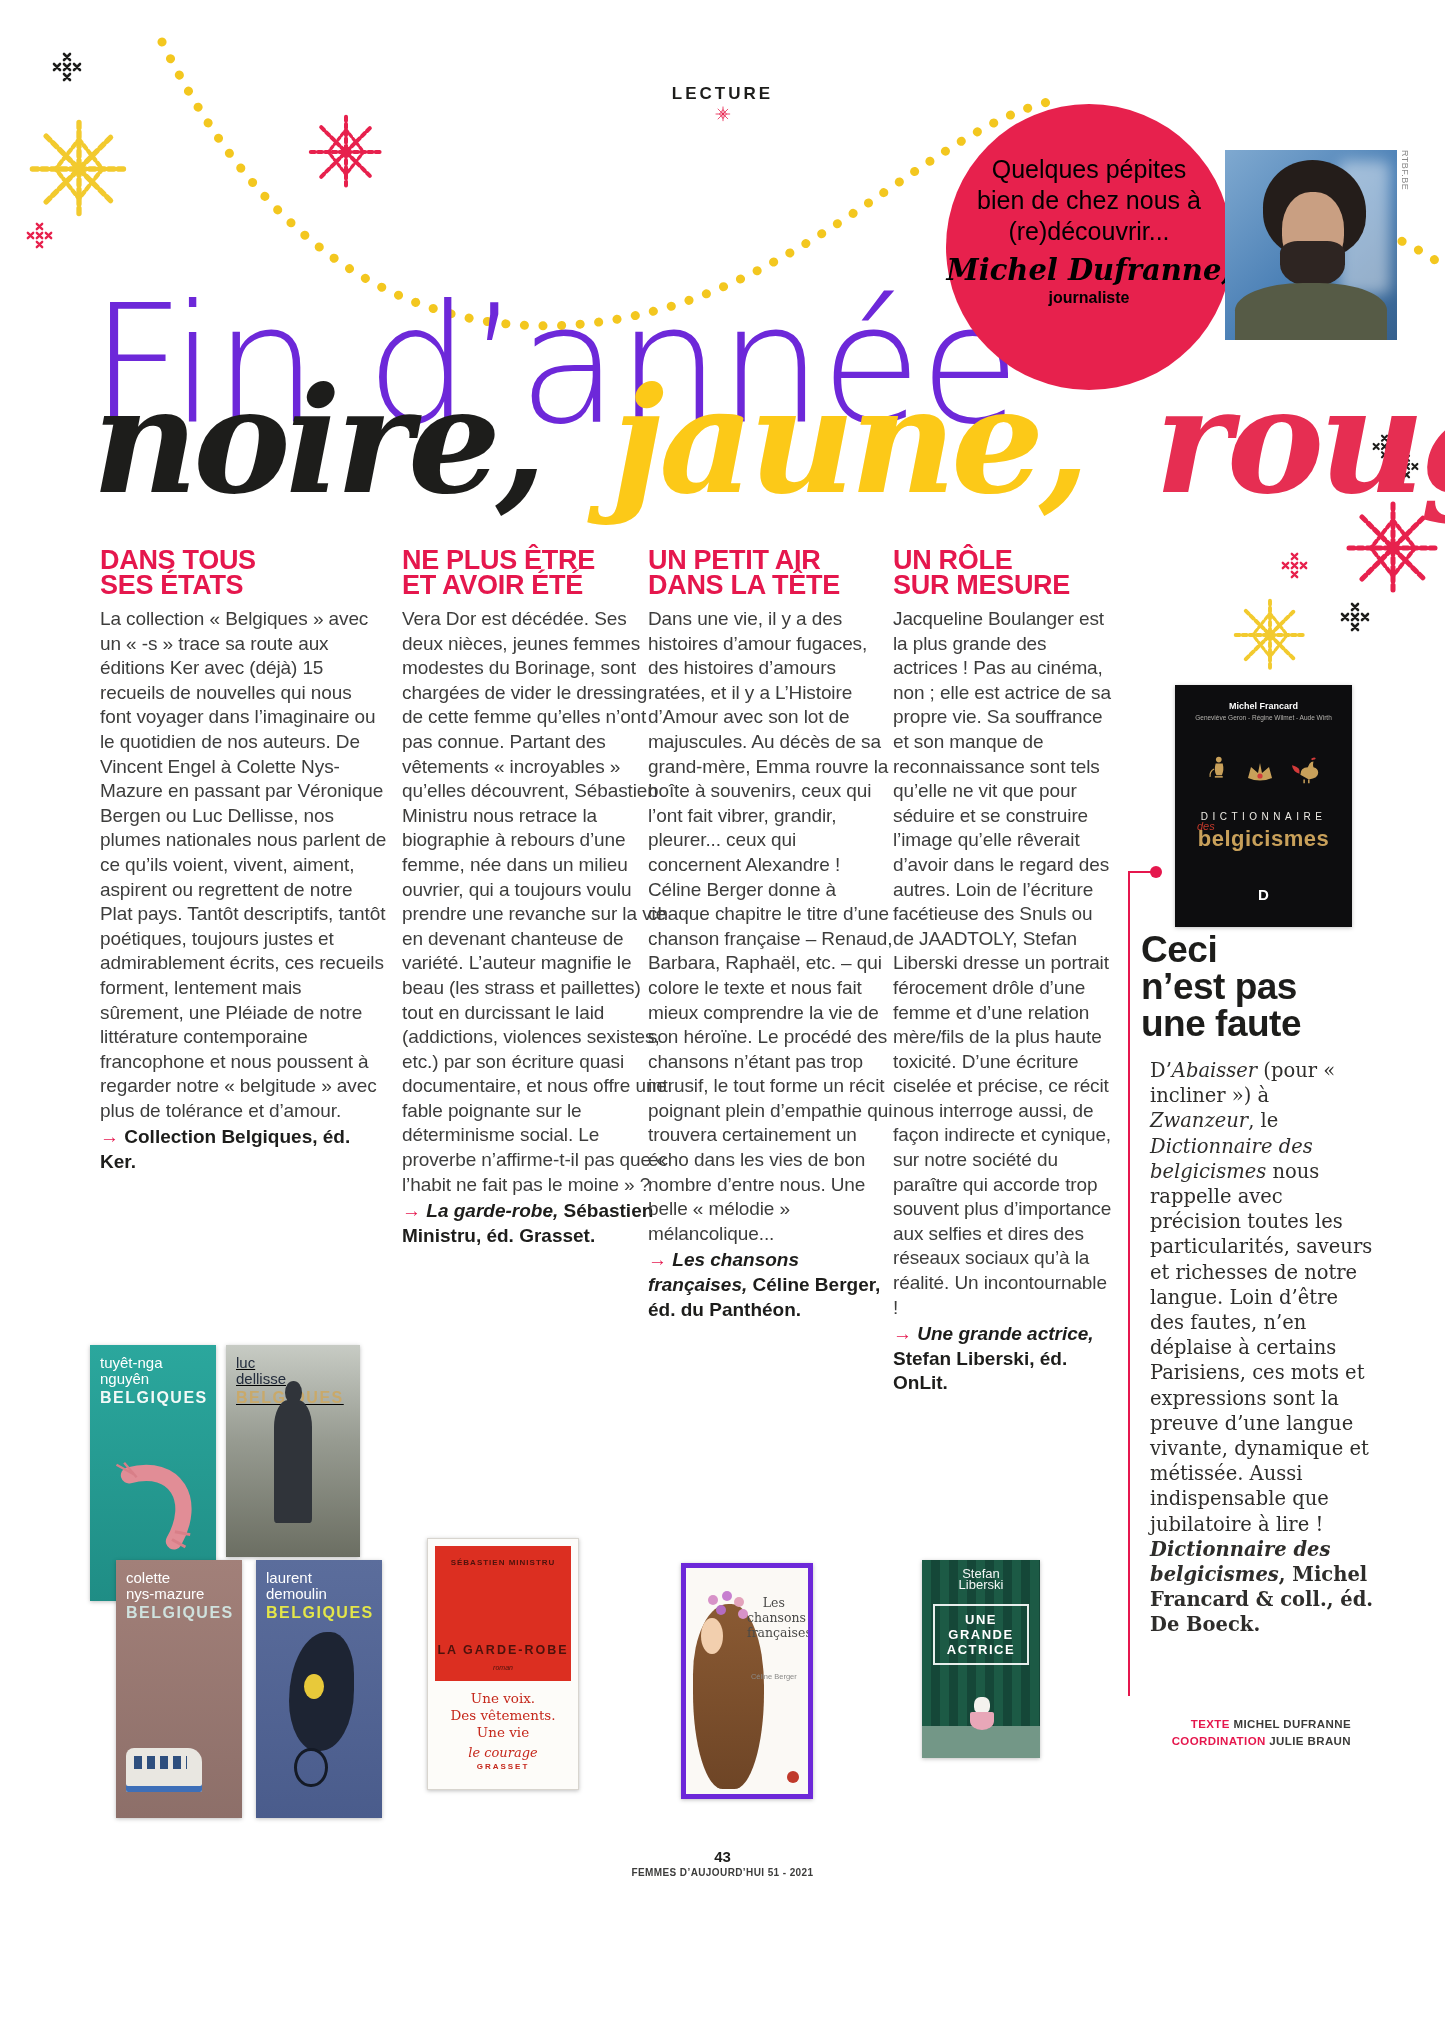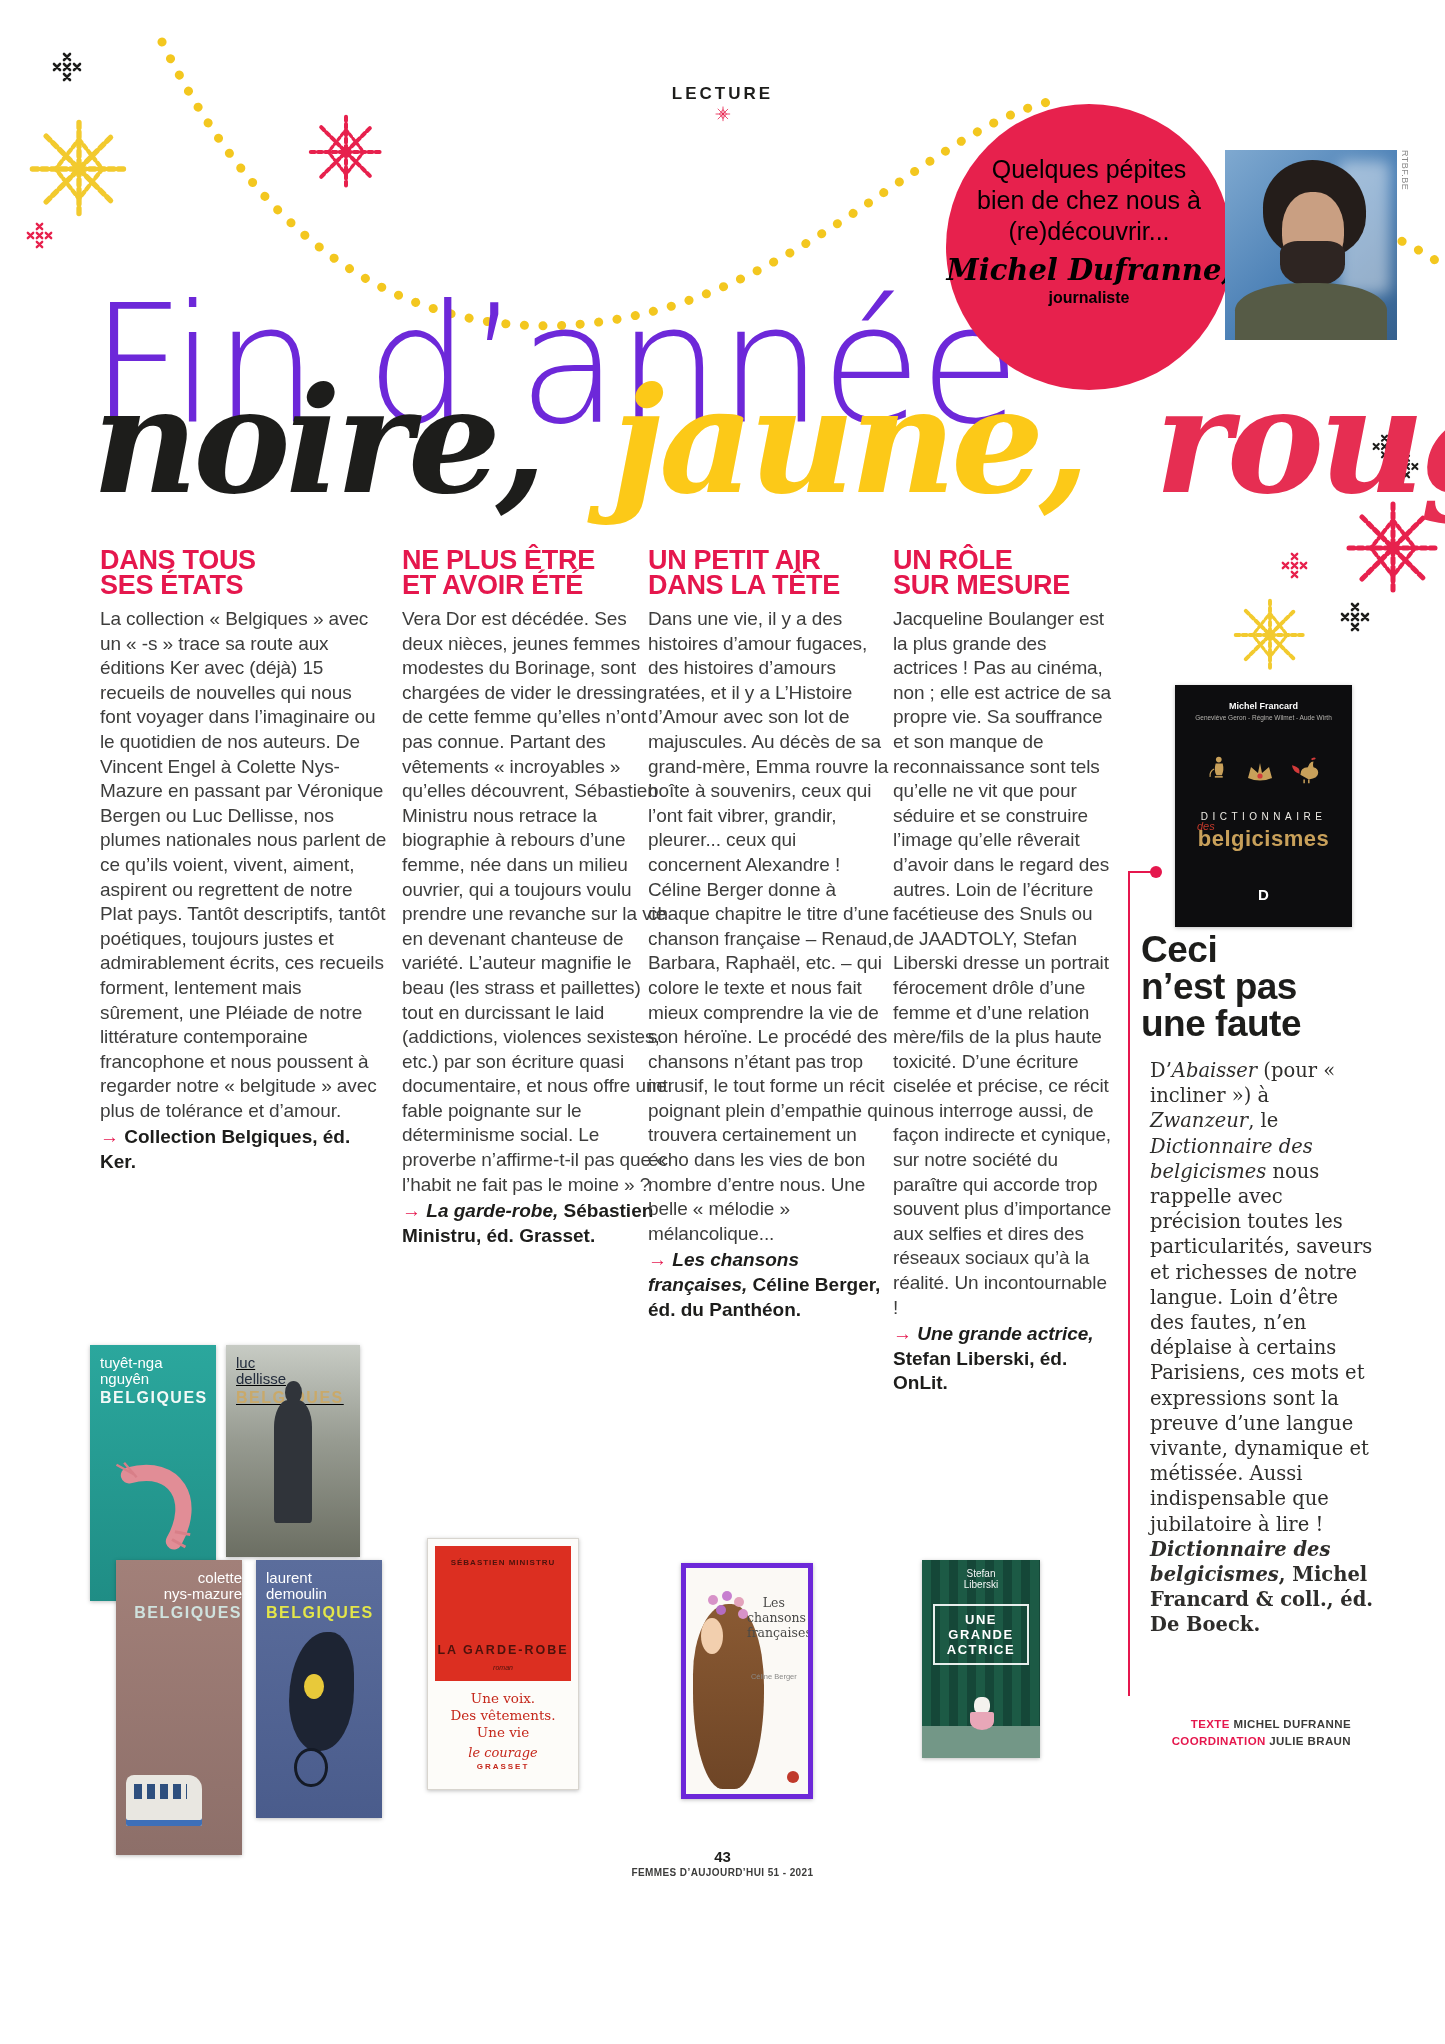--- a/index.html
+++ b/index.html
@@ -105,21 +105,21 @@
   .ch-face{position:absolute;left:12%;top:22%;width:18%;height:16%;background:#f2cfae;border-radius:50%;}
   .ch-flowers{position:absolute;left:18%;top:12%;width:10px;height:10px;border-radius:50%;background:#d792c8;
       box-shadow:14px -4px 0 #c77fd0, 26px 2px 0 #e3a3bb, 8px 10px 0 #b46cc2, 30px 14px 0 #d792c8;}
   .ch-title{position:absolute;right:6%;top:12%;width:44%;text-align:center;color:#4a4a48;
             font-family:"DejaVu Serif",serif;font-size:12.5px;line-height:15px;}
   .ch-author{position:absolute;right:6%;top:46%;width:44%;text-align:center;color:#8a8a88;font-size:7.5px;}
   .ch-logo{position:absolute;right:7%;bottom:5%;width:12px;height:12px;border-radius:50%;background:#c0392b;}
 
   .cv-actrice{background:repeating-linear-gradient(90deg,#1c5a45 0 9px,#154738 9px 18px);color:#fff;}
   .ac-floor{position:absolute;left:0;right:0;bottom:0;height:16%;background:#739787;}
-  .ac-author{padding-top:8px;text-align:center;font-size:10px;line-height:11px;opacity:.95;}
+  .ac-author{padding-top:8px;text-align:center;font-size:13px;line-height:11px;opacity:.95;}
   .ac-title{margin:14px auto 0;width:72%;border:2px solid rgba(255,255,255,.9);padding:6px 4px;
             text-align:center;font-size:13px;line-height:15px;font-weight:bold;letter-spacing:1.5px;
             white-space:pre-line;}
   .ac-top{position:absolute;left:44%;bottom:22%;width:14%;height:9%;background:#f4f2ee;border-radius:40%;}
   .ac-skirt{position:absolute;left:41%;bottom:14%;width:20%;height:9%;background:#e8a7b8;
             border-radius:10% 10% 60% 60%;}
 
   .cv-dict{background:#0d0d0f;color:#fff;text-align:center;}
   .d-author{font-size:9px;font-weight:bold;padding-top:16px;}
   .d-collab{font-size:6.5px;color:#b5b3ae;margin-top:3px;}
@@ -250,21 +250,21 @@
       <path d="M30,14 L12,4 M33,17 L20,2" stroke="#d87f88" stroke-width="2.5" fill="none"></path>
       <path d="M70,82 l14,8 M73,74 l16,3" stroke="#d87f88" stroke-width="3" fill="none"></path>
     </svg>
   </div>
   <div class="cover cv-grey" style="left:226px;top:1345px;width:134px;height:212px;text-decoration:underline;">
     <div class="sil-head"></div>
     <div class="sil-body"></div>
     <div class="b-author"><span>luc</span><br><span>dellisse</span></div>
     <div class="b-series" style="color:#c9a96a">BELGIQUES</div>
   </div>
-  <div class="cover cv-brown" style="left:116px;top:1560px;width:126px;height:295px;text-align:right;">
+  <div class="cover cv-brown" style="left:116px;top:1560px;width:126px;height:258px;">
     <div class="b-author"><span>colette</span><br><span>nys-mazure</span></div>
     <div class="b-series" style="color:#cfe2de">BELGIQUES</div>
     <div class="train">
         <div class="train-win"></div>
       </div>
   </div>
   <div class="cover cv-blue" style="left:256px;top:1560px;width:126px;height:258px;">
     <div class="b-author"><span>laurent</span><br><span>demoulin</span></div>
     <div class="b-series" style="color:#e4e649">BELGIQUES</div>
     <div class="cyc"></div>

